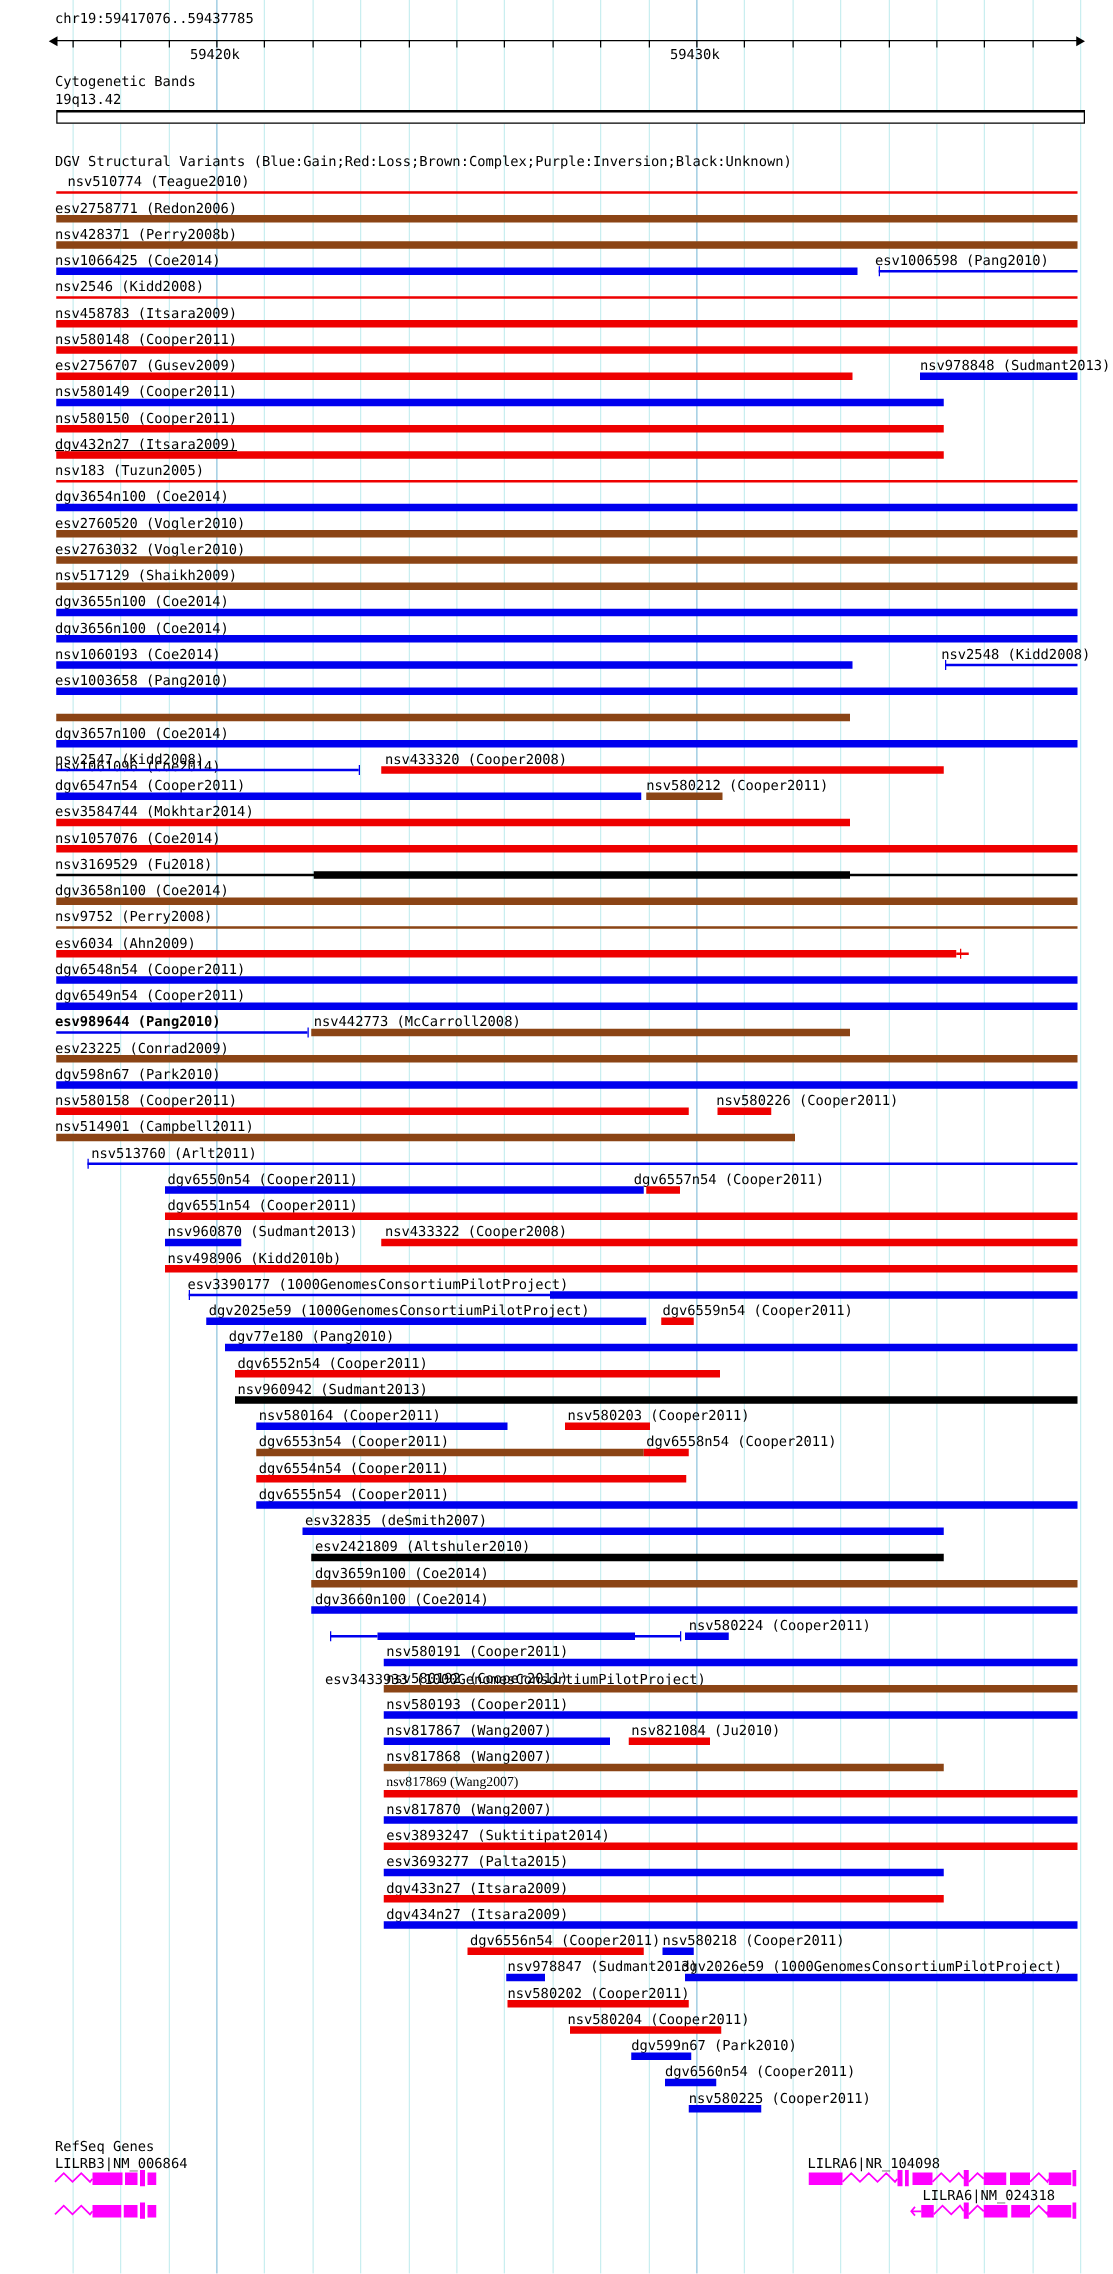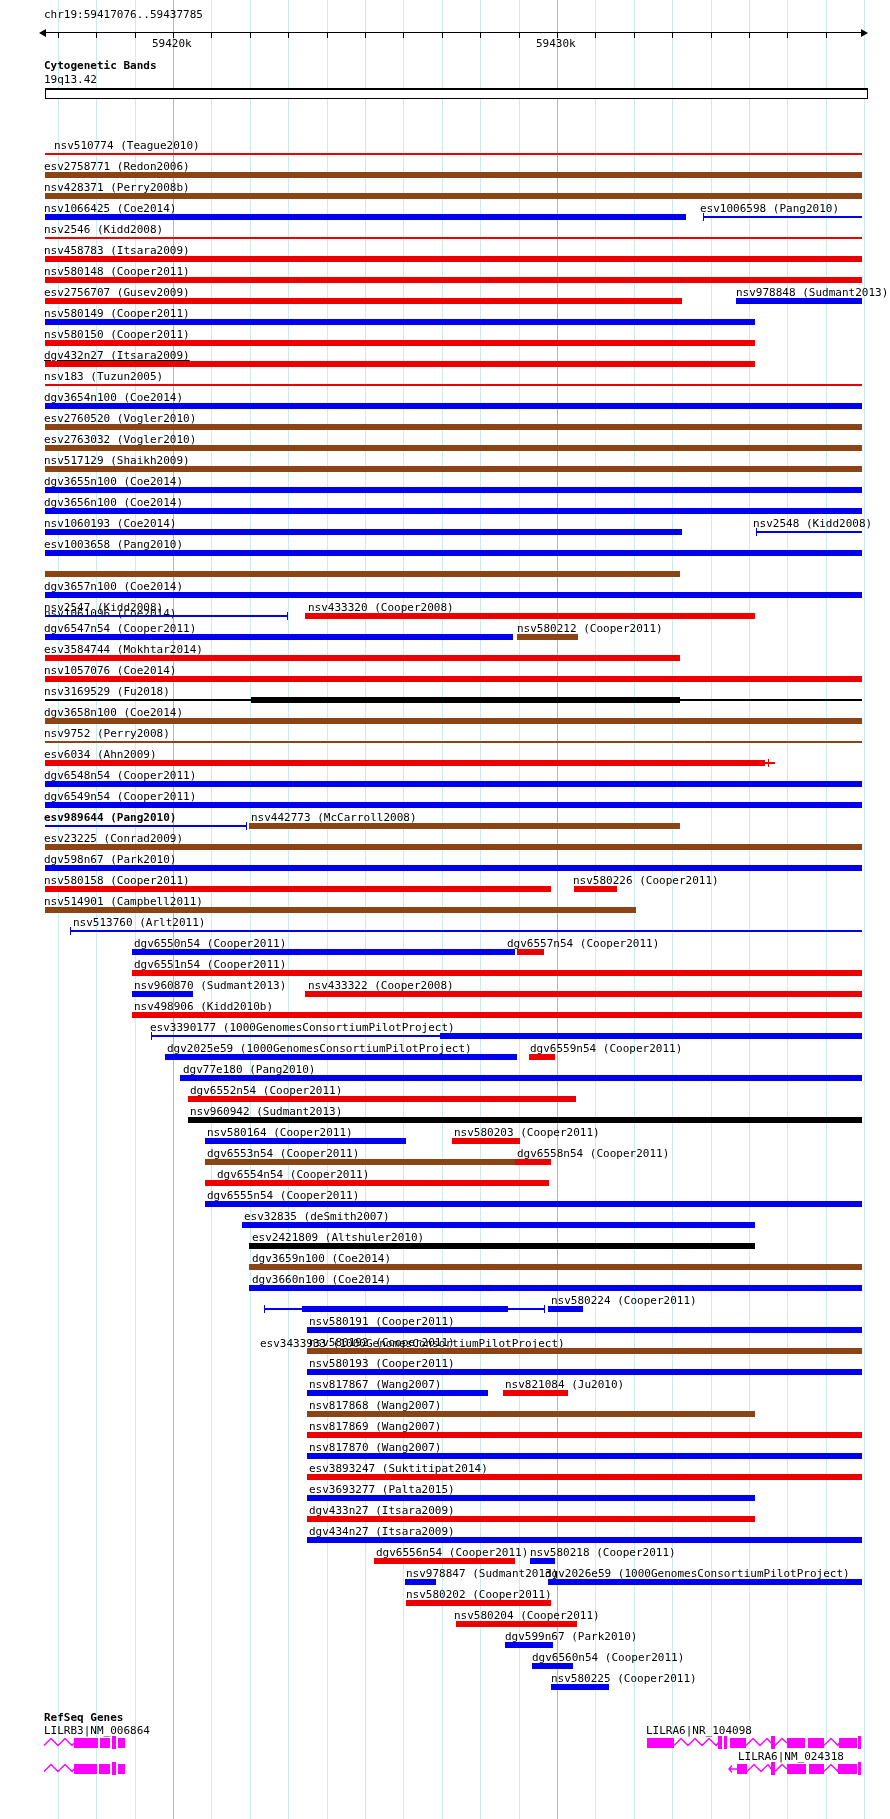--- a/index.html
+++ b/index.html
@@ -2,21 +2,21 @@
 <html><head>
 <meta charset="utf-8">
 <style>
   html,body{margin:0;padding:0;background:#fff;}
   #canvas{
     position:relative;width:890px;height:1819px;background:#ffffff;
     font-family:"DejaVu Sans Mono","Liberation Mono",monospace;
     font-size:11px;line-height:11px;color:#000;overflow:hidden;
   }
   .lbl{position:absolute;white-space:nowrap;}
-  .bold{font-weight:bold;}
+  .bold{font-weight:normal;}
   .gridline{position:absolute;top:0;bottom:0;width:1px;}
   .rtick{position:absolute;width:1px;height:6px;background:#000;}
   .bar{position:absolute;}
   .btick{position:absolute;width:1px;height:8px;}
   .ruler-line{position:absolute;height:1px;background:#000;}
   .arrow{position:absolute;width:0;height:0;border-top:4px solid transparent;border-bottom:4px solid transparent;}
   .arrow.left{border-right:7px solid #000;}
   .arrow.right{border-left:7px solid #000;}
   .cytoband-bar{position:absolute;background:#fff;border:1px solid #000;border-top-width:2px;}
   svg{position:absolute;left:0;overflow:visible;pointer-events:none;}
@@ -80,20 +80,21 @@
     </div>
   <div id="tick-labels">
       <div class="lbl" style="left: 152px; top: 38px;">59420k</div>
       <div class="lbl" style="left: 536px; top: 38px;">59430k</div>
     </div>
 
   <div class="lbl bold" style="left:44px;top:60px;">Cytogenetic Bands</div>
   <div class="lbl" style="left:44px;top:74px;">19q13.42</div>
   <div id="cytoband-bar" class="cytoband-bar" style="left: 45px; top: 88px; width: 821px; height: 8px;"></div>
 
+  <div class="lbl bold" style="left:44px;top:124px;">DGV Structural Variants (Blue:Gain;Red:Loss;Brown:Complex;Purple:Inversion;Black:Unknown)</div>
   <div id="variant-rows">
       <div>
         <div class="lbl" style="left: 54px; top: 140px;">nsv510774 (Teague2010)</div>
         <div class="bar" style="left: 45px; top: 153px; width: 817px; height: 2px; background: rgb(238, 0, 0);"></div>
       </div>
       <div>
         <div class="lbl" style="left: 44px; top: 161px;">esv2758771 (Redon2006)</div>
         <div class="bar" style="left: 45px; top: 172px; width: 817px; height: 6px; background: rgb(139, 68, 21);"></div>
       </div>
       <div>
@@ -312,21 +313,21 @@
         <div class="lbl" style="left: 454px; top: 1127px;">nsv580203 (Cooper2011)</div>
         <div class="bar" style="left: 452px; top: 1138px; width: 68px; height: 6px; background: rgb(238, 0, 0);"></div>
       </div>
       <div>
         <div class="lbl" style="left: 207px; top: 1148px;">dgv6553n54 (Cooper2011)</div>
         <div class="bar" style="left: 205px; top: 1159px; width: 310px; height: 6px; background: rgb(139, 68, 21);"></div>
         <div class="lbl" style="left: 517px; top: 1148px;">dgv6558n54 (Cooper2011)</div>
         <div class="bar" style="left: 515px; top: 1159px; width: 36px; height: 6px; background: rgb(238, 0, 0);"></div>
       </div>
       <div>
-        <div class="lbl" style="left: 217px; top: 1169px;">dgv6554n54 (Cooper2011)</div>
+        <div class="lbl" style="left: 207px; top: 1169px;">dgv6554n54 (Cooper2011)</div>
         <div class="bar" style="left: 205px; top: 1180px; width: 344px; height: 6px; background: rgb(238, 0, 0);"></div>
       </div>
       <div>
         <div class="lbl" style="left: 207px; top: 1190px;">dgv6555n54 (Cooper2011)</div>
         <div class="bar" style="left: 205px; top: 1201px; width: 657px; height: 6px; background: rgb(0, 0, 238);"></div>
       </div>
       <div>
         <div class="lbl" style="left: 244px; top: 1211px;">esv32835 (deSmith2007)</div>
         <div class="bar" style="left: 242px; top: 1222px; width: 513px; height: 6px; background: rgb(0, 0, 238);"></div>
       </div>
@@ -368,21 +369,21 @@
         <div class="lbl" style="left: 309px; top: 1379px;">nsv817867 (Wang2007)</div>
         <div class="bar" style="left: 307px; top: 1390px; width: 181px; height: 6px; background: rgb(0, 0, 238);"></div>
         <div class="lbl" style="left: 505px; top: 1379px;">nsv821084 (Ju2010)</div>
         <div class="bar" style="left: 503px; top: 1390px; width: 65px; height: 6px; background: rgb(238, 0, 0);"></div>
       </div>
       <div>
         <div class="lbl" style="left: 309px; top: 1400px;">nsv817868 (Wang2007)</div>
         <div class="bar" style="left: 307px; top: 1411px; width: 448px; height: 6px; background: rgb(139, 68, 21);"></div>
       </div>
       <div>
-        <div class="lbl" style="left: 309px; top: 1421px;">nsv817869 (Wang2007)</div>
+        <div class="lbl" style="left: 309px; top: 1421px; font-family: Liberation Serif, serif;">nsv817869 (Wang2007)</div>
         <div class="bar" style="left: 307px; top: 1432px; width: 555px; height: 6px; background: rgb(238, 0, 0);"></div>
       </div>
       <div>
         <div class="lbl" style="left: 309px; top: 1442px;">nsv817870 (Wang2007)</div>
         <div class="bar" style="left: 307px; top: 1453px; width: 555px; height: 6px; background: rgb(0, 0, 238);"></div>
       </div>
       <div>
         <div class="lbl" style="left: 309px; top: 1463px;">esv3893247 (Suktitipat2014)</div>
         <div class="bar" style="left: 307px; top: 1474px; width: 555px; height: 6px; background: rgb(238, 0, 0);"></div>
       </div>

